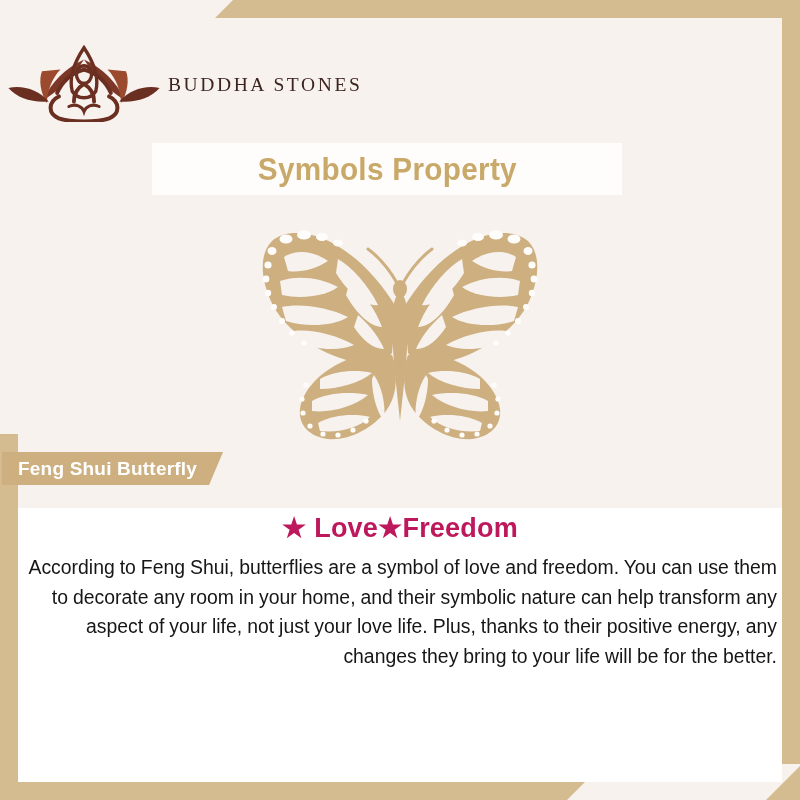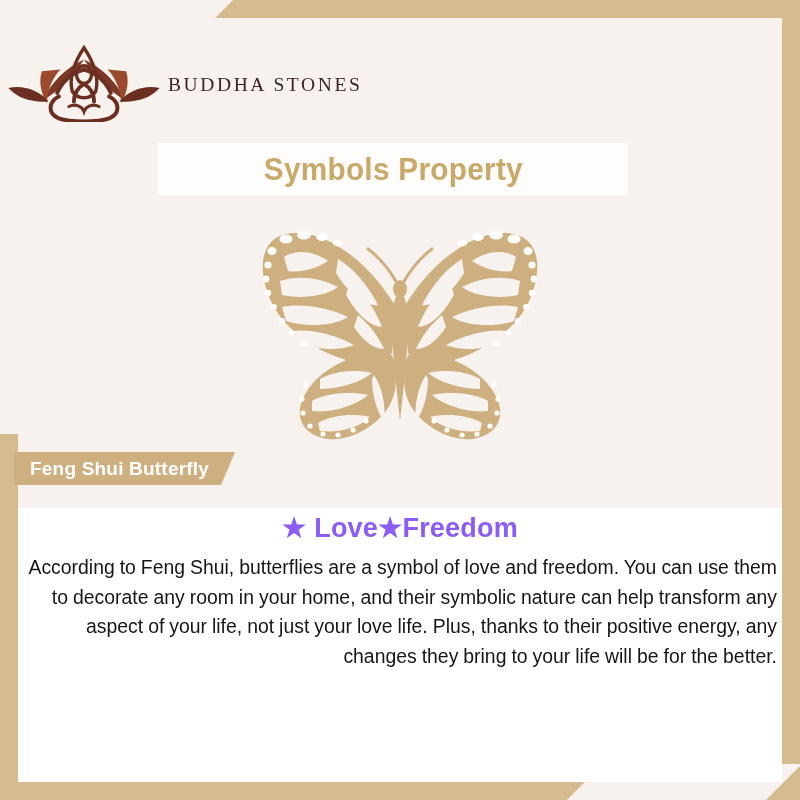--- a/index.html
+++ b/index.html
@@ -47,21 +47,21 @@
     margin-top:3px;
     font-family:"Liberation Serif", serif;
     font-size:19.5px;
     letter-spacing:2.6px;
     color:#3d2420;
     font-weight:400;
   }
 
   
   .title-plaque {
-    position:absolute; left:158px; top:143px;
+    position:absolute; left:152px; top:143px;
     width:470px; height:52px;
     background:#fffdfb;
     display:flex; align-items:center; justify-content:center;
   }
   .title-text {
     font-family:"Liberation Sans Narrow","Liberation Sans", sans-serif;
     font-weight:bold;
     font-size:32px;
     color:#c9a96a;
     letter-spacing:.3px;
@@ -71,21 +71,21 @@
 
   
   .butterfly-stage {
     position:absolute; left:0; right:0; top:205px; height:250px;
     display:flex; align-items:center; justify-content:center;
   }
   .butterfly { width:360px; height:230px; display:block; }
 
   
   .banner {
-    position:absolute; left:14px; top:452px;
+    position:absolute; left:2px; top:452px;
     height:33px; padding:0 26px 0 16px;
     background:#cdaf80;
     display:flex; align-items:center;
     clip-path:polygon(0 0, 100% 0, calc(100% - 14px) 100%, 0 100%);
   }
   .banner-text {
     font-family:"Liberation Sans Narrow","Liberation Sans", sans-serif;
     font-weight:bold; font-size:19px; color:#ffffff;
     white-space:nowrap; letter-spacing:.2px;
   }
@@ -96,21 +96,21 @@
     right:18px; bottom:18px;
     background:#ffffff;
   }
 
   .subhead {
     margin-top:4px;
     text-align:center;
     font-family:"Liberation Sans Narrow","Liberation Sans", sans-serif;
     font-weight:bold;
     font-size:27px;
-    color:#8b5cf6;
+    color:#be185d;
     white-space:nowrap;
     letter-spacing:.2px;
   }
 
   .body-copy {
     margin:9px 5px 0 6px;
     font-family:"Liberation Sans", sans-serif;
     font-size:19.4px;
     line-height:29.5px;
     color:#161616;

